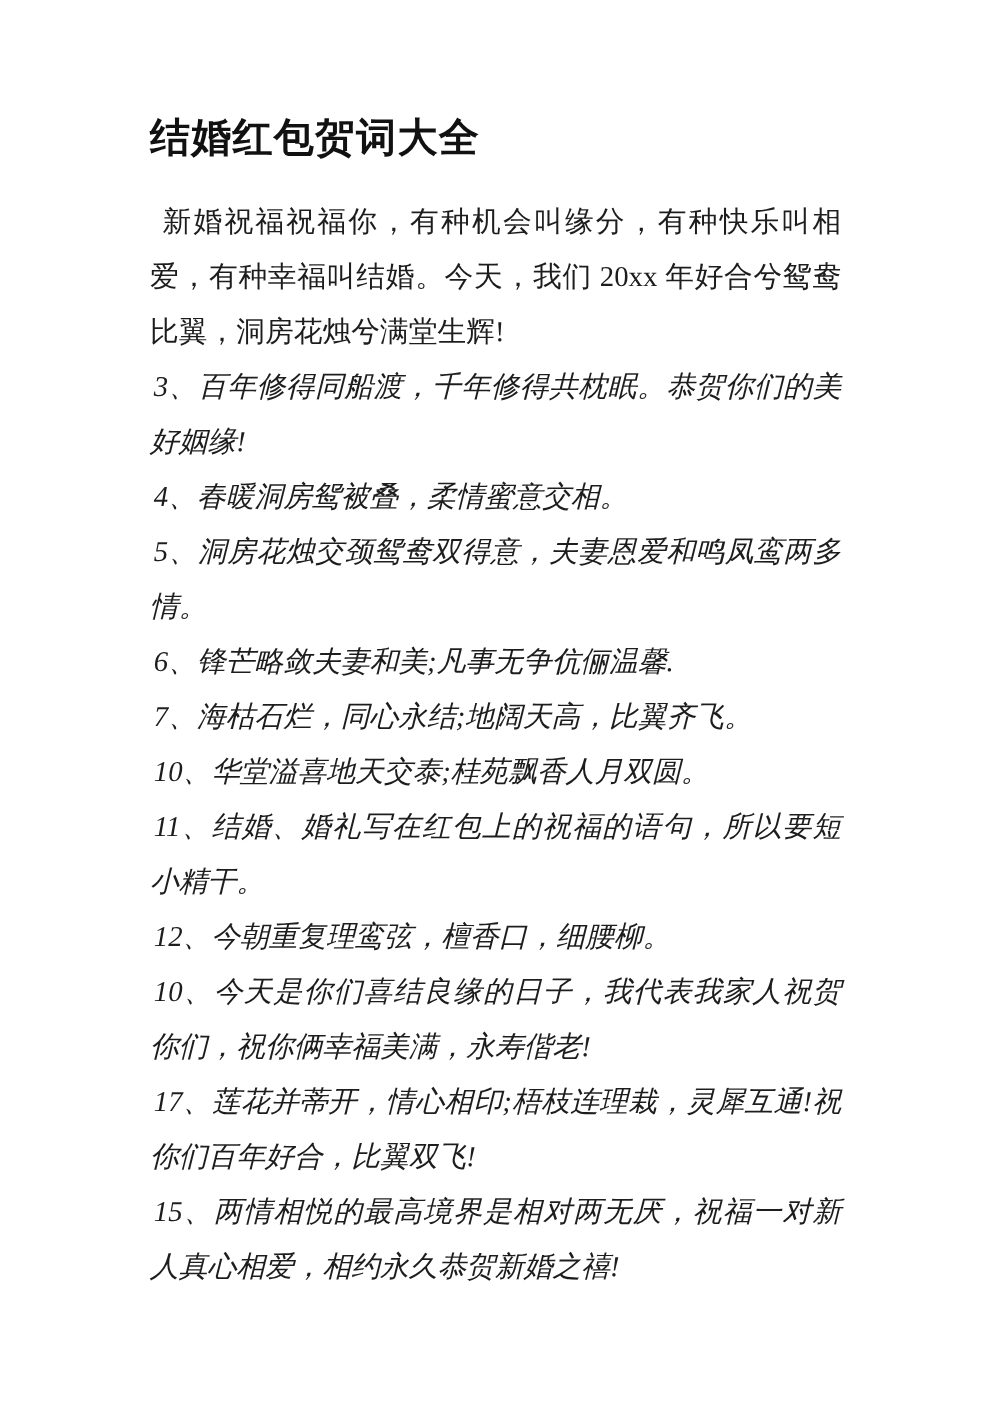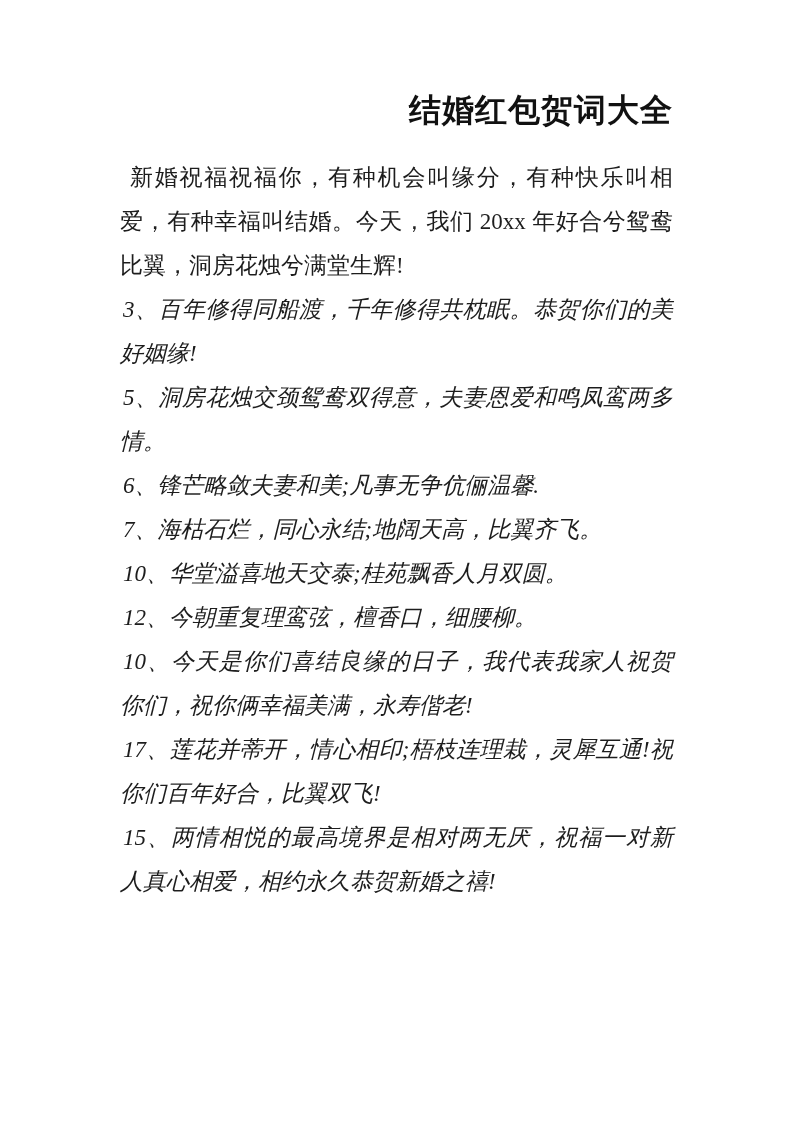--- a/index.html
+++ b/index.html
@@ -15,21 +15,21 @@
     background: #ffffff;
     box-sizing: border-box;
     padding: 86px 120px 0 120px;
     font-family: "Liberation Serif", "DejaVu Serif", serif;
     color: #1d1d1d;
     overflow: hidden;
   }
   .doc-title {
     font-size: 32px;
     font-weight: bold;
-    text-align: right;
+    text-align: left;
     margin: 0 0 22px 0;
     line-height: 48px;
     letter-spacing: 1px;
     color: #111111;
   }
   .para {
     font-size: 23px;
     line-height: 44px;
     margin: 0;
     text-align: justify;
@@ -45,21 +45,23 @@
 </style>
 </head>
 <body>
 
 <div class="page">
   <h1 class="doc-title">结婚红包贺词大全</h1>
 
   <p class="para intro">新婚祝福祝福你，有种机会叫缘分，有种快乐叫相爱，有种幸福叫结婚。今天，我们 20xx 年好合兮鸳鸯比翼，洞房花烛兮满堂生辉!</p>
 
   <p class="para num">3、百年修得同船渡，千年修得共枕眠。恭贺你们的美好姻缘!</p>
+  <p class="para num">4、春暖洞房鸳被叠，柔情蜜意交相。</p>
   <p class="para num">5、洞房花烛交颈鸳鸯双得意，夫妻恩爱和鸣凤鸾两多情。</p>
   <p class="para num">6、锋芒略敛夫妻和美;凡事无争伉俪温馨.</p>
   <p class="para num">7、海枯石烂，同心永结;地阔天高，比翼齐飞。</p>
   <p class="para num">10、华堂溢喜地天交泰;桂苑飘香人月双圆。</p>
+  <p class="para num">11、结婚、婚礼写在红包上的祝福的语句，所以要短小精干。</p>
   <p class="para num">12、今朝重复理鸾弦，檀香口，细腰柳。</p>
   <p class="para num">10、今天是你们喜结良缘的日子，我代表我家人祝贺你们，祝你俩幸福美满，永寿偕老!</p>
   <p class="para num">17、莲花并蒂开，情心相印;梧枝连理栽，灵犀互通!祝你们百年好合，比翼双飞!</p>
   <p class="para num">15、两情相悦的最高境界是相对两无厌，祝福一对新人真心相爱，相约永久恭贺新婚之禧!</p>
 </div>
 
 </body></html>

